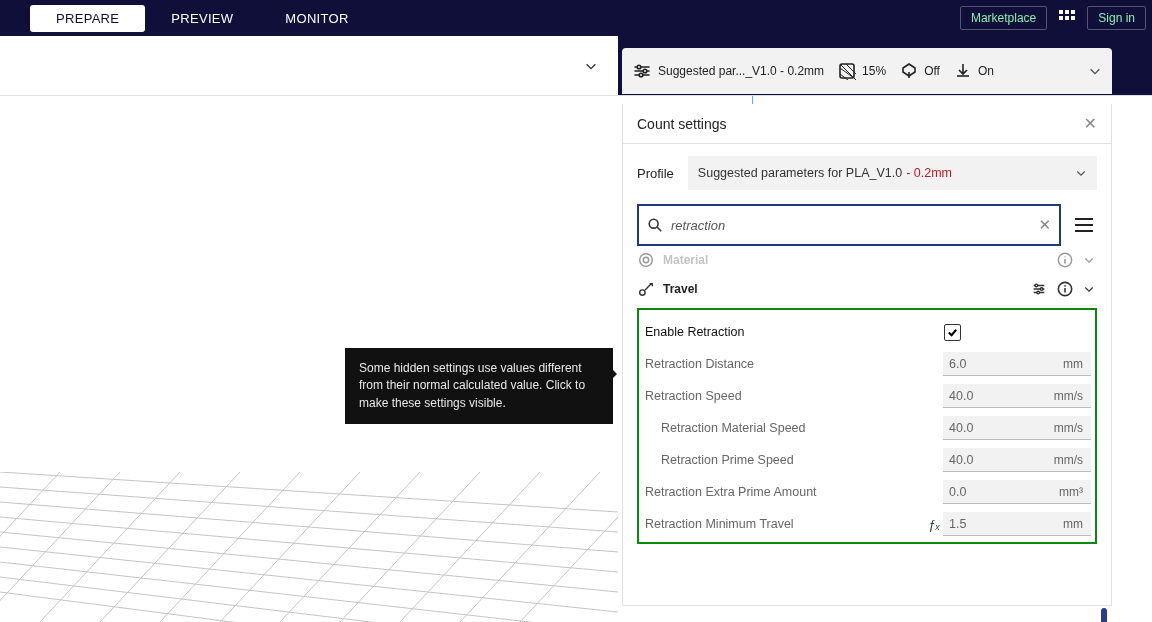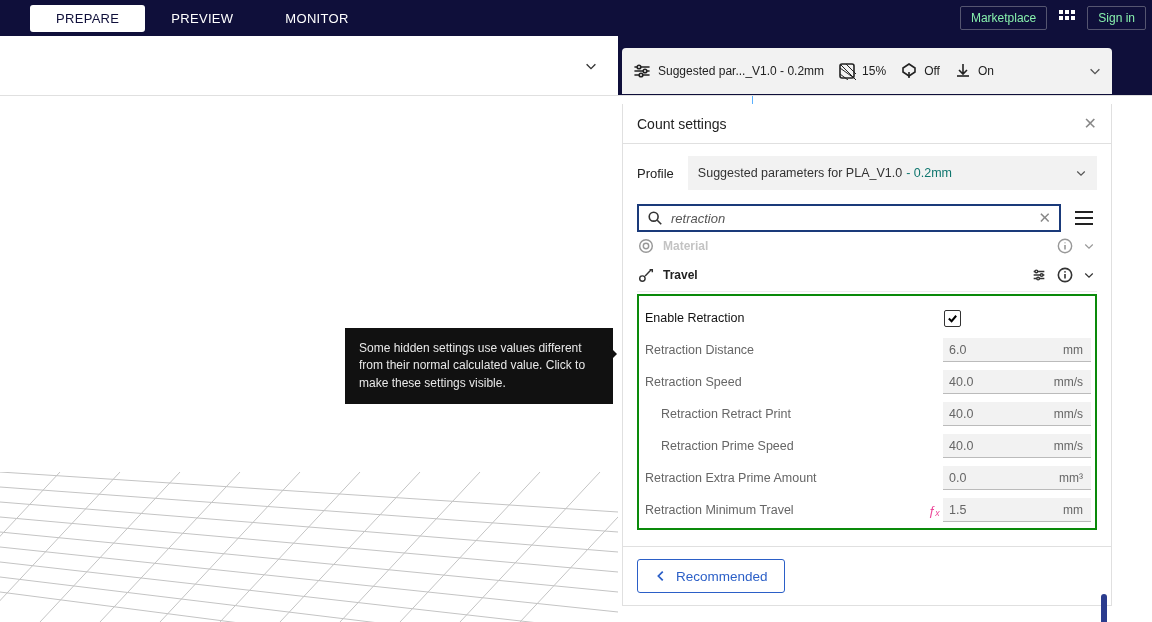--- a/index.html
+++ b/index.html
@@ -16,52 +16,52 @@
 
   .subbar-wrap { height: 60px; background: #0f0f3a; border-bottom: 1px solid #e0e0e0; }
   .subbar-left { position: absolute; left: 0; top: 36px; width: 618px; height: 60px; background: #fff; border-bottom: 1px solid #e0e0e0; display: flex; align-items: center; justify-content: flex-end; padding-right: 20px; }
   .subbar-left svg { stroke: #333; }
   .summary-bar { position: absolute; left: 622px; top: 48px; width: 490px; height: 46px; background: #f2f2f2; border-radius: 4px 4px 0 0; display: flex; align-items: center; padding: 0 10px; gap: 14px; font-size: 12px; color: #222; }
   .sum-item { display: flex; align-items: center; gap: 6px; }
   .sum-item svg { stroke: #222; fill: none; stroke-width: 1.6; }
   .sum-chev { margin-left: auto; }
 
   .viewport { position: absolute; left: 0; top: 96px; width: 618px; height: 526px; background: #fff; overflow: hidden; }
-  .tooltip-box { position: absolute; left: 345px; top: 232px; width: 268px; background: #111; color: #e8e8e8; font-size: 12px; line-height: 1.45; padding: 12px 14px; }
+  .tooltip-box { position: absolute; left: 345px; top: 252px; width: 268px; background: #111; color: #e8e8e8; font-size: 12px; line-height: 1.45; padding: 12px 14px; }
   .tooltip-box::after { content: ""; position: absolute; right: -12px; top: 18px; border: 8px solid transparent; border-left-color: #111; }
   .floor-grid { position: absolute; left: 0; bottom: 0; width: 100%; height: 150px; }
   .floor-grid svg line { stroke: #c4c4c4; stroke-width: 1; }
 
   .panel { position: absolute; left: 622px; top: 104px; width: 490px; height: 502px; background: #fff; border: 1px solid #e0e0e0; border-top: none; display: flex; flex-direction: column; }
   .panel-header { height: 40px; border-bottom: 1px solid #e0e0e0; display: flex; align-items: center; padding: 0 14px; font-size: 14px; color: #222; }
   .panel-header .close { margin-left: auto; font-size: 16px; color: #888; cursor: pointer; background: none; border: none; }
   .panel-body { padding: 12px 14px 0 14px; flex: 1; display: flex; flex-direction: column; min-height: 0; }
   .profile-row { display: flex; align-items: center; gap: 14px; font-size: 13px; color: #222; margin-bottom: 14px; }
   .profile-select { flex: 1; height: 34px; background: #f2f2f2; border: none; display: flex; align-items: center; padding: 0 10px; font-size: 12.5px; color: #333; cursor: pointer; position: relative; }
-  .profile-select .dim { color: #0f766e; margin-left: 4px; }
+  .profile-select .dim { color: #b91c1c; margin-left: 4px; }
   .profile-select svg { margin-left: auto; }
 
   .search-row { display: flex; align-items: center; gap: 10px; margin-bottom: 8px; }
-  .search-box { flex: 1; height: 28px; border: 2px solid #1a3a7a; display: flex; align-items: center; padding: 0 8px; gap: 8px; }
+  .search-box { flex: 1; height: 42px; border: 2px solid #1a3a7a; display: flex; align-items: center; padding: 0 8px; gap: 8px; }
   .search-box input { flex: 1; border: none; outline: none; font-size: 13px; font-style: italic; color: #555; background: transparent; }
   .search-box .clear { color: #888; font-size: 15px; background: none; border: none; cursor: pointer; }
   .menu-btn { width: 26px; height: 26px; display: flex; align-items: center; justify-content: center; cursor: pointer; background: none; border: none; }
 
   .cat-row { height: 34px; border-bottom: 1px solid #eee; display: flex; align-items: center; gap: 8px; font-size: 12px; color: #222; font-weight: 600; padding: 0 2px 0 0; }
   .cat-row.faded { color: #888; border-bottom: none; height: 24px; overflow: hidden; margin-top: -6px; opacity: 0.5; }
   .cat-row .cat-icons { margin-left: auto; display: flex; gap: 10px; align-items: center; }
   .cat-row svg { stroke: #333; fill: none; stroke-width: 1.6; }
 
   .settings-scroll { border: 2px solid #0a8a0a; margin-top: 2px; padding: 6px 4px 2px 4px; flex: 1; overflow: hidden; position: relative; }
   .scroll-ind { position: absolute; right: -10px; top: 302px; width: 6px; height: 130px; background: #2b3c8e; border-radius: 3px; }
   .setting-row { display: flex; align-items: center; height: 32px; font-size: 12.5px; color: #666; }
   .setting-row.bold { color: #111; }
   .setting-label { flex: 1; padding-left: 2px; }
   .setting-label.indent1 { padding-left: 18px; }
-  .setting-fx { width: 18px; font-style: italic; font-size: 13px; color: #ec4899; text-align: center; }
+  .setting-fx { width: 18px; font-style: italic; font-size: 13px; color: #14532d; text-align: center; }
   .setting-unit { width: 38px; text-align: right; color: #666; font-size: 12px; padding-right: 2px; }
   .setting-check { width: 17px; height: 17px; border: 1px solid #333; border-radius: 2px; display: flex; align-items: center; justify-content: center; background: #fff; }
   .setting-check svg { stroke: #000; stroke-width: 2.2; fill: none; }
   .setting-input-wrap { display: flex; align-items: center; width: 148px; background: #f2f2f2; border-bottom: 1px solid #bbb; height: 24px; padding: 0 6px; justify-content: space-between; }
 
   .panel-footer { border-top: 1px solid #e0e0e0; padding: 12px 14px; }
   .rec-btn { height: 34px; border: 1px solid #2b5fc7; color: #2b5fc7; background: #fff; border-radius: 3px; padding: 0 16px; display: flex; align-items: center; gap: 8px; font-size: 13.5px; cursor: pointer; }
   .rec-btn svg { stroke: #2b5fc7; fill: none; stroke-width: 2; }
 
   .tick { position: absolute; left: 752px; top: 96px; width: 1px; height: 8px; background: #5ab0ff; }
@@ -266,21 +266,21 @@
         <div class="setting-row">
           <span class="setting-label">Retraction Speed</span>
           <span class="setting-fx"></span>
           <div class="setting-input-wrap">
             <span>40.0</span>
               <span class="setting-unit">mm/s</span>
           </div>
         </div>
 
         <div class="setting-row">
-          <span class="setting-label indent1">Retraction Retract Print</span>
+          <span class="setting-label indent1">Retraction Material Speed</span>
           <span class="setting-fx"></span>
           <div class="setting-input-wrap">
             <span>40.0</span>
               <span class="setting-unit">mm/s</span>
           </div>
         </div>
 
         <div class="setting-row">
           <span class="setting-label indent1">Retraction Prime Speed</span>
           <span class="setting-fx"></span>
@@ -308,21 +308,13 @@
           </div>
         </div>
 
 
       </div>
       <div class="scroll-ind"></div>
     </div>
 
   </div>
 
-  <div class="panel-footer">
-    <button class="rec-btn">
-      <svg width="14" height="14" viewBox="0 0 16 16">
-          <path d="M10 3L5 8l5 5"></path>
-        </svg>
-      <span>Recommended</span>
-    </button>
-  </div>
 </div>
 
 </body></html>

